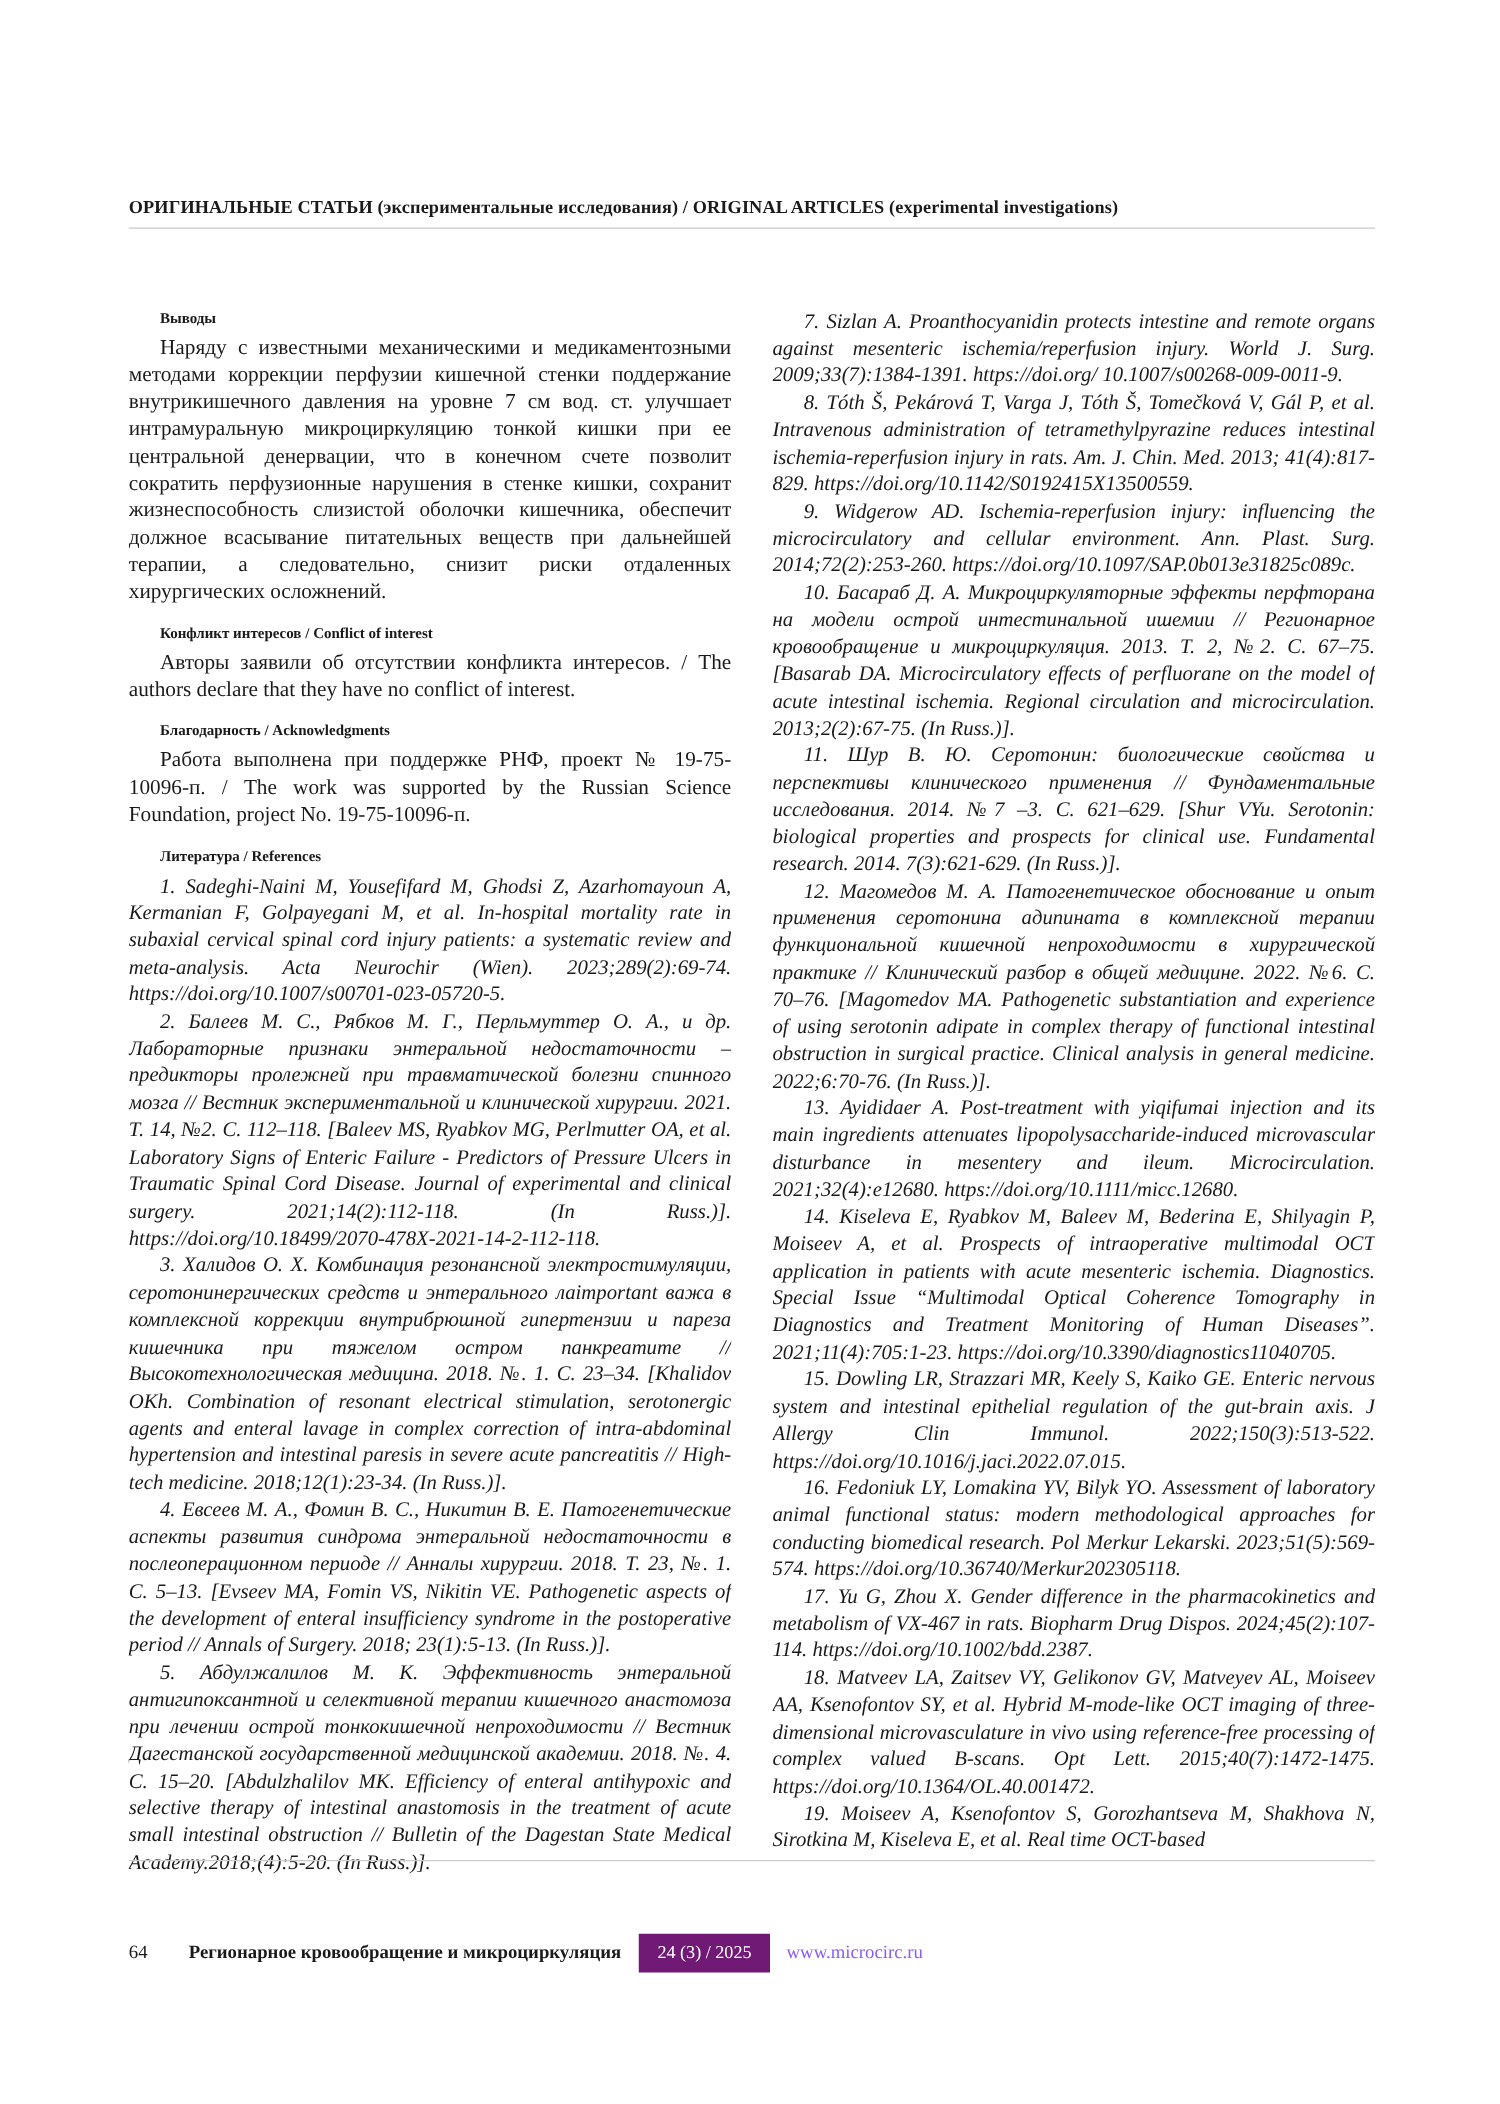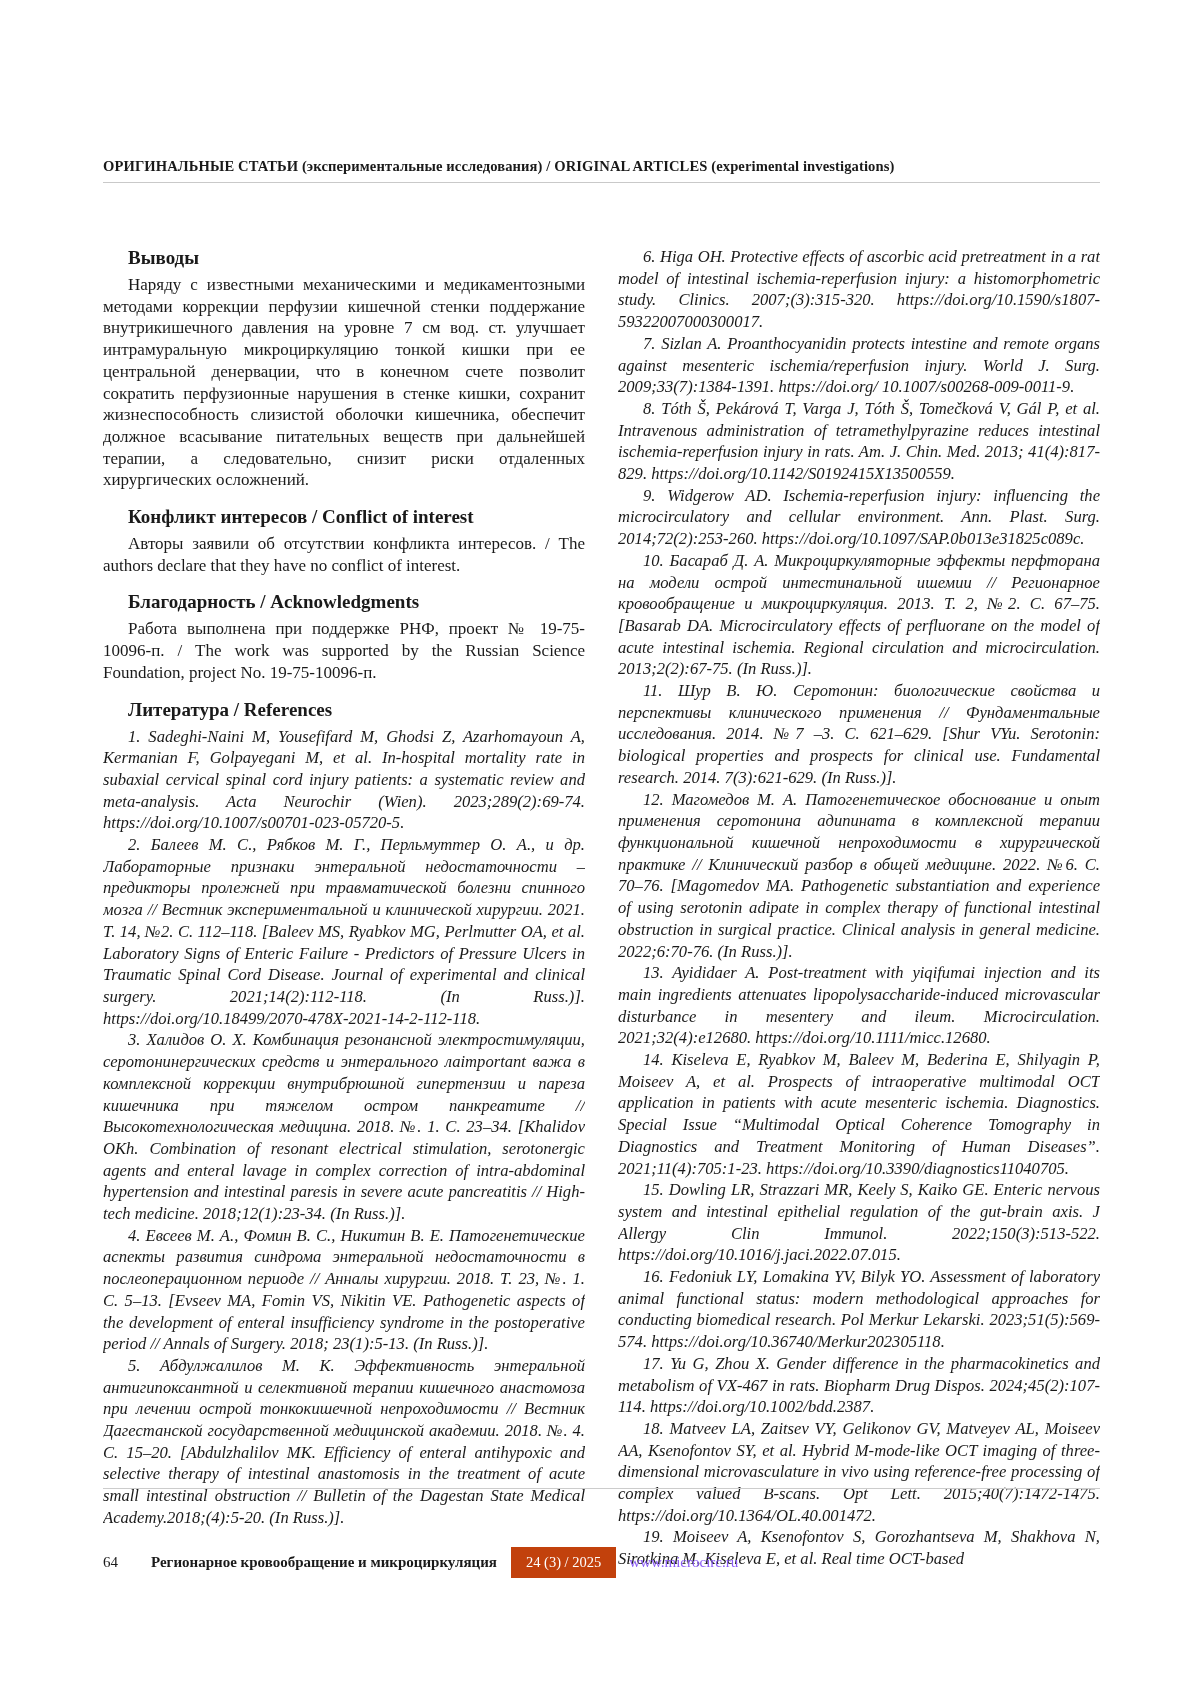--- a/index.html
+++ b/index.html
@@ -13,42 +13,42 @@
     overflow: hidden;
   }
   .content { position: absolute; top: 62px; left: 103px; width: 997px; }
   .running-head {
     font-size: 14.6px; font-weight: bold; letter-spacing: 0.1px;
     padding-bottom: 7px; border-bottom: 1px solid #c9c9c9;
   }
   .columns { margin-top: 15px; display: flex; gap: 33px; height: 1402px; overflow: hidden; }
   .col { width: 482px; overflow: hidden; }
   .sec {
-    font-size: 19px; font-weight: bold;
+    font-size: 12px; font-weight: bold;
     margin: 15px 0 5px 0; text-indent: 25px;
   }
   .sec.first { margin-top: 1px; }
   .body-par {
     font-size: 17px; line-height: 21.7px; margin: 0;
     text-indent: 25px; text-align: justify;
   }
   .ref {
     font-size: 16.6px; line-height: 21.7px; margin: 0;
     text-indent: 25px; text-align: justify; font-style: italic;
   }
   .footer {
     position: absolute; left: 103px; top: 1440px; width: 997px;
     display: flex; align-items: center;
     border-top: 1px solid #cccccc; padding-top: 10px;
     font-size: 15px;
   }
   .footer .pagenum { width: 48px; }
   .footer .journal { font-weight: bold; margin-right: 14px; }
   .footer .issue-box {
-    background: #c2410c; color: #ffffff;
+    background: #701a75; color: #ffffff;
     padding: 8px 15px; font-size: 14.5px; line-height: 1;
   }
   .footer .site { color: #8b5cf6; margin-left: 13px; }
 </style>
 </head>
 <body>
 
 <div class="content">
   <div class="running-head">ОРИГИНАЛЬНЫЕ СТАТЬИ (экспериментальные исследования) / ORIGINAL ARTICLES (experimental investigations)</div>
 
@@ -66,21 +66,20 @@
 
       <h3 class="sec">Литература / References</h3>
       <p class="ref">1. Sadeghi-Naini M, Yousefifard M, Ghodsi Z, Azarhomayoun A, Kermanian F, Golpayegani M, et al. In-hospital mortality rate in subaxial cervical spinal cord injury patients: a systematic review and meta-analysis. Acta Neurochir (Wien). 2023;289(2):69-74. https://doi.org/10.1007/s00701-023-05720-5.</p>
       <p class="ref">2. Балеев М. С., Рябков М. Г., Перльмуттер О. А., и др. Лабораторные признаки энтеральной недостаточности – предикторы пролежней при травматической болезни спинного мозга // Вестник экспериментальной и клинической хирургии. 2021. Т. 14, №2. С. 112–118. [Baleev MS, Ryabkov MG, Perlmutter OA, et al. Laboratory Signs of Enteric Failure - Predictors of Pressure Ulcers in Traumatic Spinal Cord Disease. Journal of experimental and clinical surgery. 2021;14(2):112-118. (In Russ.)]. https://doi.org/10.18499/2070-478X-2021-14-2-112-118.</p>
       <p class="ref">3. Халидов О. Х. Комбинация резонансной электростимуляции, серотонинергических средств и энтерального лаimportant важа в комплексной коррекции внутрибрюшной гипертензии и пареза кишечника при тяжелом остром панкреатите // Высокотехнологическая медицина. 2018. №. 1. С. 23–34. [Khalidov OKh. Combination of resonant electrical stimulation, serotonergic agents and enteral lavage in complex correction of intra-abdominal hypertension and intestinal paresis in severe acute pancreatitis // High-tech medicine. 2018;12(1):23-34. (In Russ.)].</p>
       <p class="ref">4. Евсеев М. А., Фомин В. С., Никитин В. Е. Патогенетические аспекты развития синдрома энтеральной недостаточности в послеоперационном периоде // Анналы хирургии. 2018. Т. 23, №. 1. С. 5–13. [Evseev MA, Fomin VS, Nikitin VE. Pathogenetic aspects of the development of enteral insufficiency syndrome in the postoperative period // Annals of Surgery. 2018; 23(1):5-13. (In Russ.)].</p>
       <p class="ref">5. Абдулжалилов М. К. Эффективность энтеральной антигипоксантной и селективной терапии кишечного анастомоза при лечении острой тонкокишечной непроходимости // Вестник Дагестанской государственной медицинской академии. 2018. №. 4. С. 15–20. [Abdulzhalilov MK. Efficiency of enteral antihypoxic and selective therapy of intestinal anastomosis in the treatment of acute small intestinal obstruction // Bulletin of the Dagestan State Medical Academy.2018;(4):5-20. (In Russ.)].</p>
     </div>
 
     <div class="col">
-      <p class="ref">6. Higa OH. Protective effects of ascorbic acid pretreatment in a rat model of intestinal ischemia-reperfusion injury: a histomorphometric study. Clinics. 2007;(3):315-320. https://doi.org/10.1590/s1807-59322007000300017.</p>
       <p class="ref">7. Sizlan A. Proanthocyanidin protects intestine and remote organs against mesenteric ischemia/reperfusion injury. World J. Surg. 2009;33(7):1384-1391. https://doi.org/ 10.1007/s00268-009-0011-9.</p>
       <p class="ref">8. Tóth Š, Pekárová T, Varga J, Tóth Š, Tomečková V, Gál P, et al. Intravenous administration of tetramethylpyrazine reduces intestinal ischemia-reperfusion injury in rats. Am. J. Chin. Med. 2013; 41(4):817-829. https://doi.org/10.1142/S0192415X13500559.</p>
       <p class="ref">9. Widgerow AD. Ischemia-reperfusion injury: influencing the microcirculatory and cellular environment. Ann. Plast. Surg. 2014;72(2):253-260. https://doi.org/10.1097/SAP.0b013e31825c089c.</p>
       <p class="ref">10. Басараб Д. А. Микроциркуляторные эффекты перфторана на модели острой интестинальной ишемии // Регионарное кровообращение и микроциркуляция. 2013. Т. 2, №2. С. 67–75. [Basarab DA. Microcirculatory effects of perfluorane on the model of acute intestinal ischemia. Regional circulation and microcirculation. 2013;2(2):67-75. (In Russ.)].</p>
       <p class="ref">11. Шур В. Ю. Серотонин: биологические свойства и перспективы клинического применения // Фундаментальные исследования. 2014. №7 –3. С. 621–629. [Shur VYu. Serotonin: biological properties and prospects for clinical use. Fundamental research. 2014. 7(3):621-629. (In Russ.)].</p>
       <p class="ref">12. Магомедов М. А. Патогенетическое обоснование и опыт применения серотонина адипината в комплексной терапии функциональной кишечной непроходимости в хирургической практике // Клинический разбор в общей медицине. 2022. №6. С. 70–76. [Magomedov MA. Pathogenetic substantiation and experience of using serotonin adipate in complex therapy of functional intestinal obstruction in surgical practice. Clinical analysis in general medicine. 2022;6:70-76. (In Russ.)].</p>
       <p class="ref">13. Ayididaer A. Post-treatment with yiqifumai injection and its main ingredients attenuates lipopolysaccharide-induced microvascular disturbance in mesentery and ileum. Microcirculation. 2021;32(4):e12680. https://doi.org/10.1111/micc.12680.</p>
       <p class="ref">14. Kiseleva E, Ryabkov M, Baleev M, Bederina E, Shilyagin P, Moiseev A, et al. Prospects of intraoperative multimodal OCT application in patients with acute mesenteric ischemia. Diagnostics. Special Issue “Multimodal Optical Coherence Tomography in Diagnostics and Treatment Monitoring of Human Diseases”. 2021;11(4):705:1-23. https://doi.org/10.3390/diagnostics11040705.</p>
       <p class="ref">15. Dowling LR, Strazzari MR, Keely S, Kaiko GE. Enteric nervous system and intestinal epithelial regulation of the gut-brain axis. J Allergy Clin Immunol. 2022;150(3):513-522. https://doi.org/10.1016/j.jaci.2022.07.015.</p>
       <p class="ref">16. Fedoniuk LY, Lomakina YV, Bilyk YO. Assessment of laboratory animal functional status: modern methodological approaches for conducting biomedical research. Pol Merkur Lekarski. 2023;51(5):569-574. https://doi.org/10.36740/Merkur202305118.</p>

